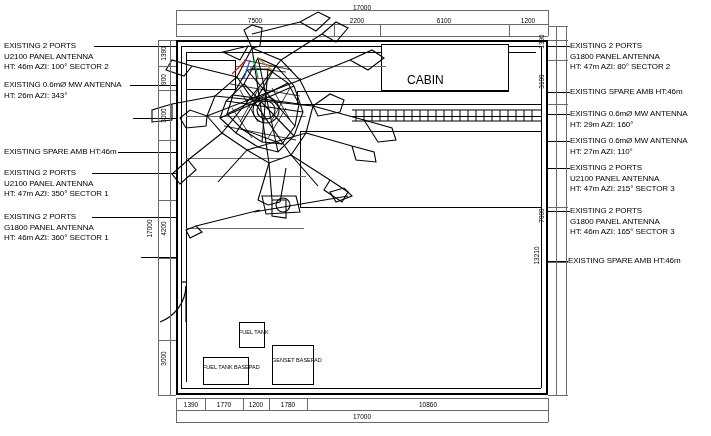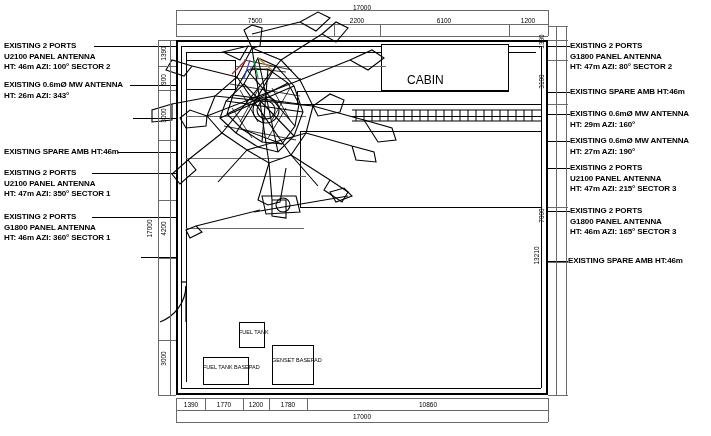--- a/index.html
+++ b/index.html
@@ -33,21 +33,20 @@
     background: #000000;
   }
   
   .note {
     position: absolute;
     font-size: 8px;
     line-height: 10.5px;
     letter-spacing: -0.1px;
     white-space: nowrap;
     color: #000000;
-    font-weight: bold;
   }
   .note .ln { display: block; }
   .note.right { text-align: left; }
   
   .dim {
     position: absolute;
     font-size: 6.5px;
     line-height: 7px;
     color: #000000;
     white-space: nowrap;
@@ -282,21 +281,21 @@
   <div class="lead" style="left:548px; top:92px; width:22px;"></div>
 
   <div class="note right" style="left:570px; top:109px;">
     <span class="ln">EXISTING 0.6mØ MW ANTENNA</span>
     <span class="ln">HT: 29m AZI: 160°</span>
   </div>
   <div class="lead" style="left:548px; top:114px; width:22px;"></div>
 
   <div class="note right" style="left:570px; top:136px;">
     <span class="ln">EXISTING 0.6mØ MW ANTENNA</span>
-    <span class="ln">HT: 27m AZI: 190°</span>
+    <span class="ln">HT: 27m AZI: 110°</span>
   </div>
   <div class="lead" style="left:548px; top:141px; width:22px;"></div>
 
   <div class="note right" style="left:570px; top:163px;">
     <span class="ln">EXISTING 2 PORTS</span>
     <span class="ln">U2100 PANEL ANTENNA</span>
     <span class="ln">HT: 47m AZI: 215° SECTOR 3</span>
   </div>
   <div class="lead" style="left:548px; top:168px; width:22px;"></div>
 

